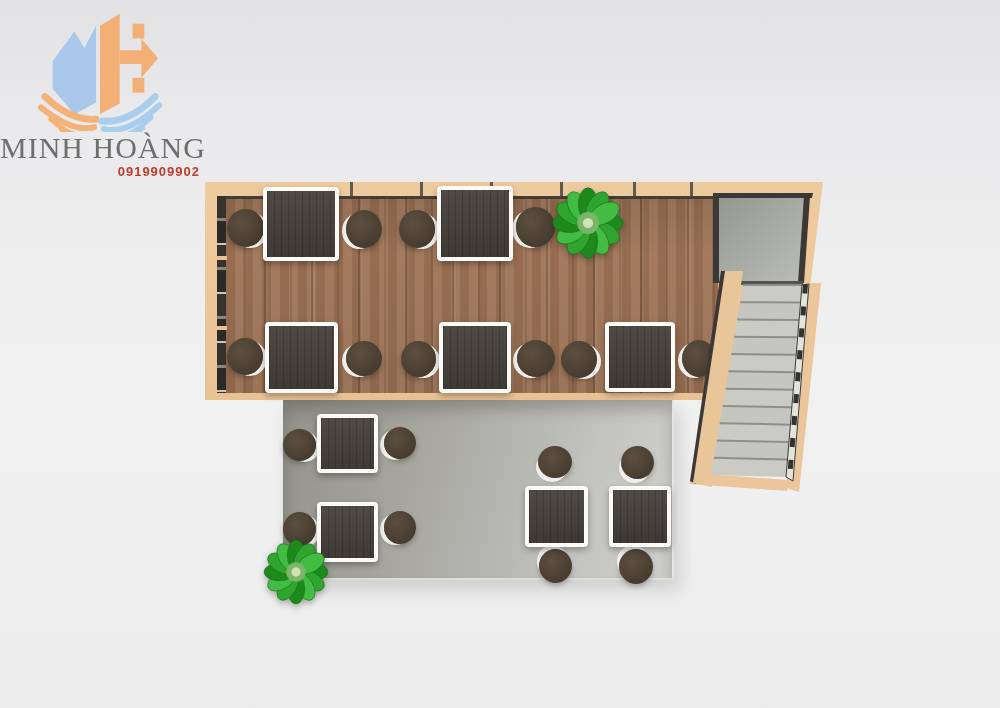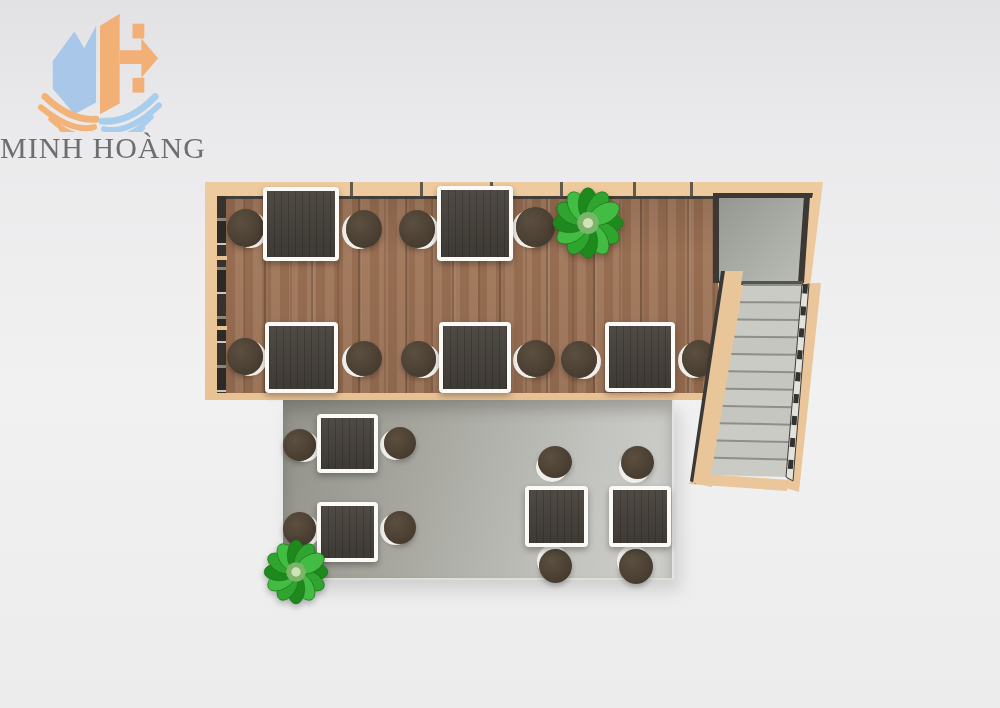--- a/index.html
+++ b/index.html
@@ -67,20 +67,21 @@
       </g>
 
       <g fill="none" stroke="#a9cdec" stroke-linecap="round">
         <path d="M126,94 Q100,121 72,119" stroke-width="7"></path>
         <path d="M130,103 Q98,133 74,127" stroke-width="6"></path>
         <path d="M122,115 Q96,141 76,134" stroke-width="5"></path>
         <path d="M114,126 Q90,149 64,152" stroke-width="4"></path>
       </g>
     </svg>
     <div class="brand-name">MINH HOÀNG</div>
+    <div class="brand-phone">0919909902</div>
   </div>
 
   <div class="upper-container"></div>
   <div class="wood-floor"></div>
   <div class="glass-top"></div>
   <div class="glass-left"></div>
   <div class="deck"></div>
 
   <div id="decor">
       <div class="wall-tick" style="left: 350px;"></div>

